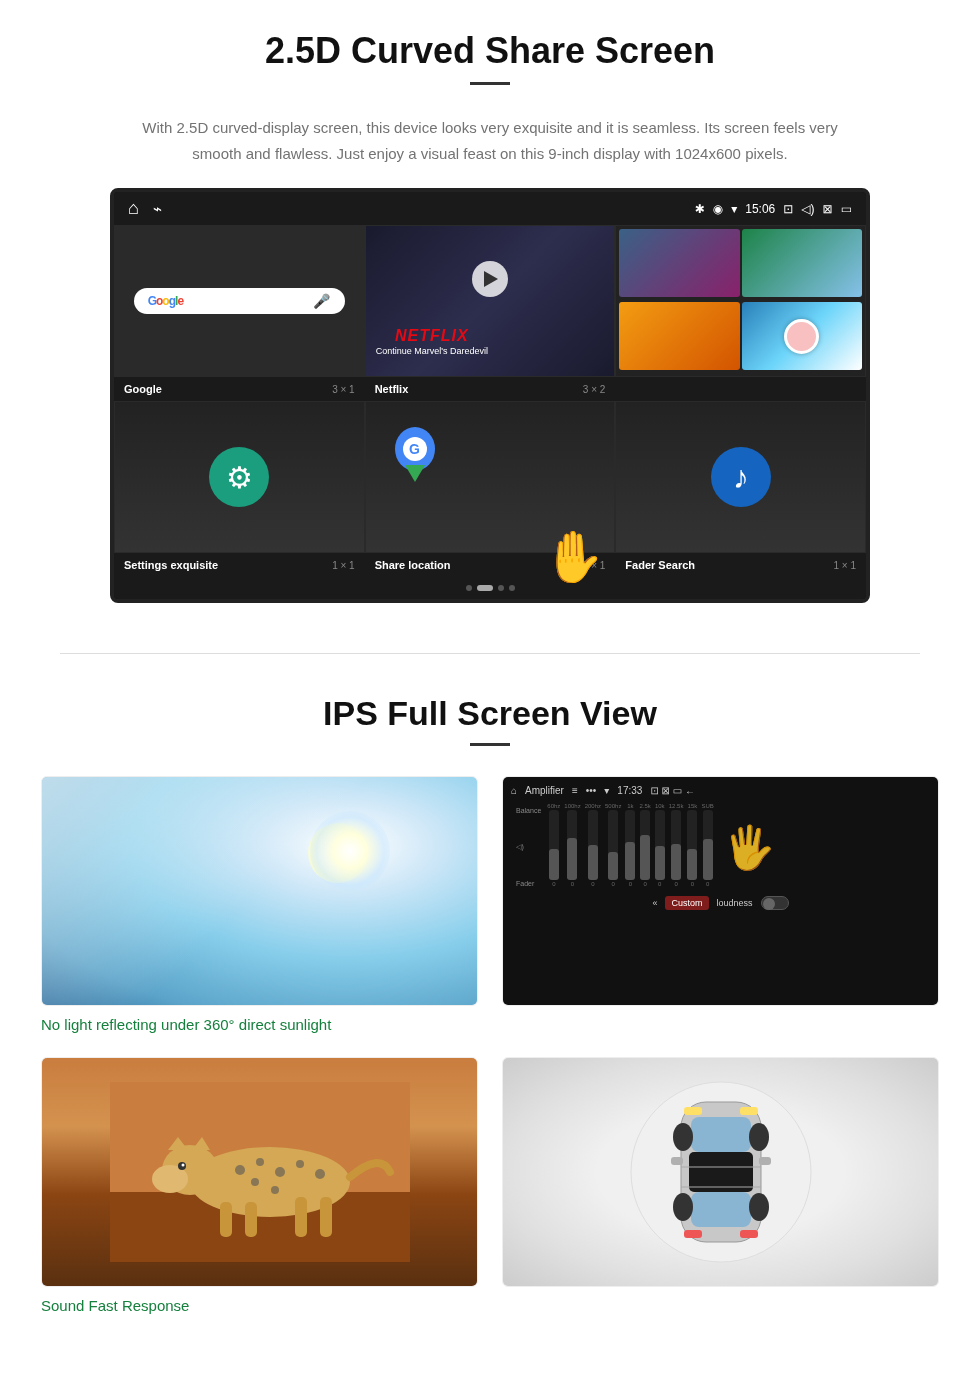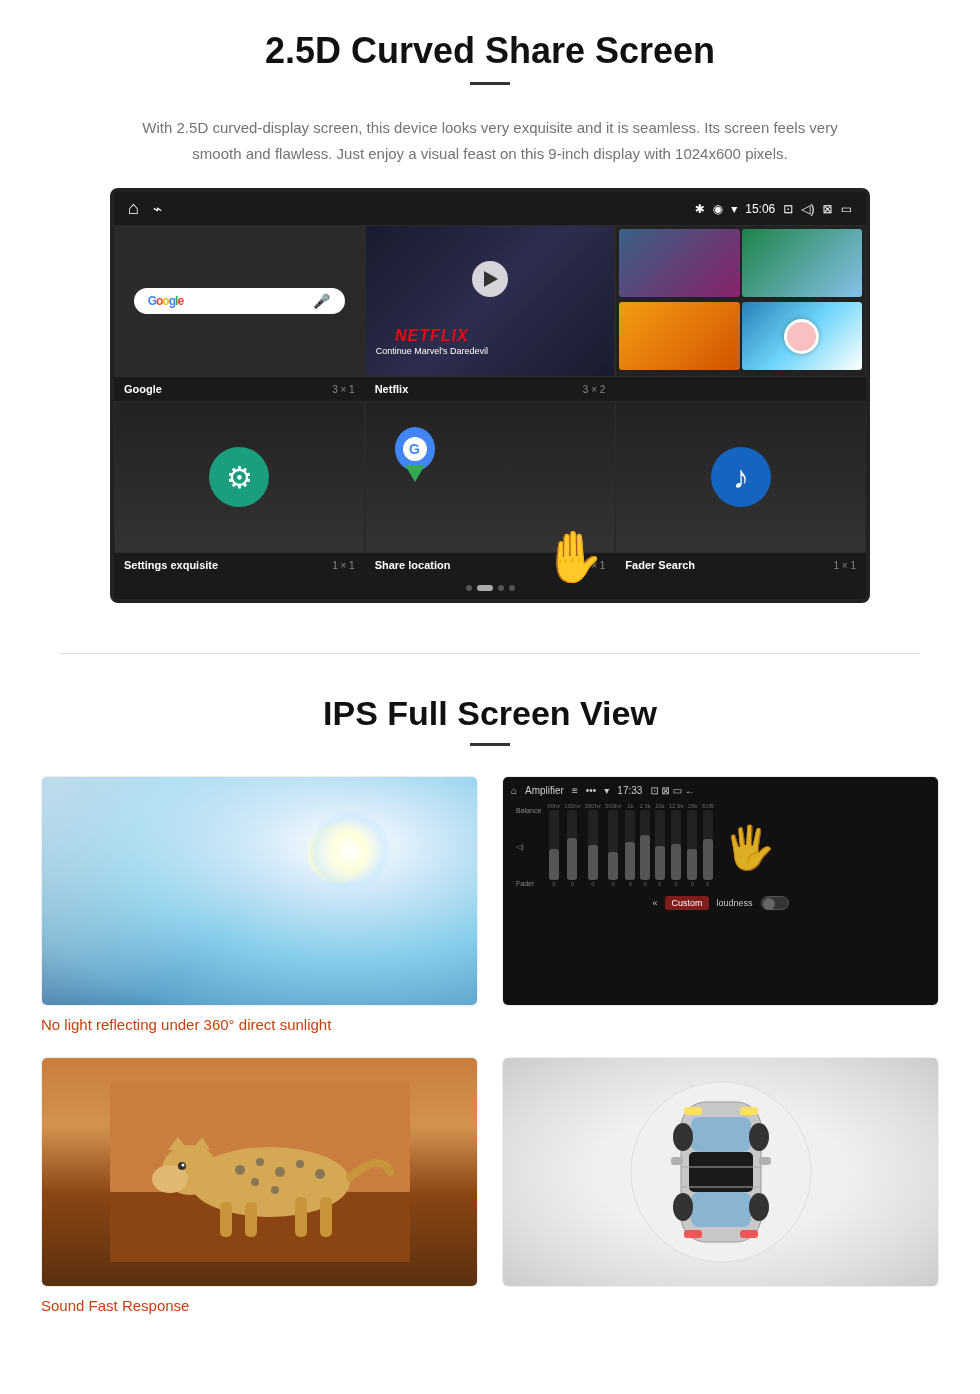--- a/index.html
+++ b/index.html
@@ -333,21 +333,21 @@
     }
     .feature-img-box {
       width: 100%;
       height: 230px;
       border-radius: 6px;
       overflow: hidden;
       border: 1px solid #eee;
     }
     .feature-label {
       font-size: 15px;
-      color: #c2410c;
+      color: #15803d;
     }
 
     
     .img-sunlight {
       width: 100%;
       height: 100%;
       background: radial-gradient(ellipse at 70% 30%, #fff 0%, #d0e8f8 20%, #87CEEB 50%, #5ba3c9 80%, #2e6e9e 100%);
       position: relative;
     }
     .sunlight-rays {

